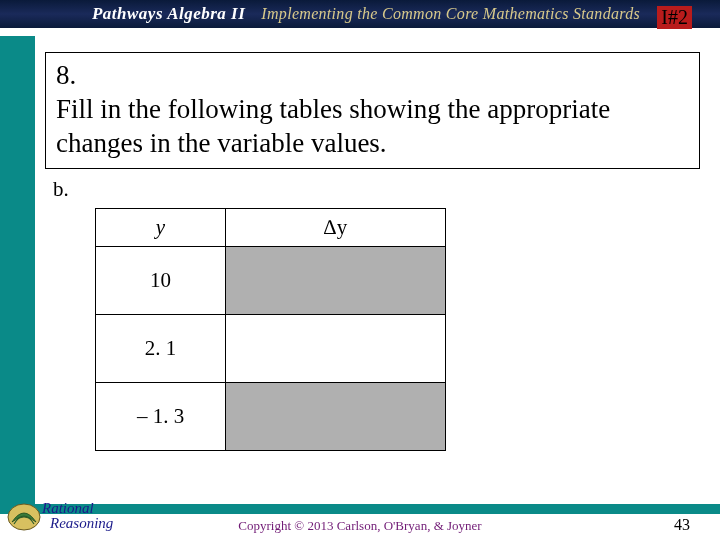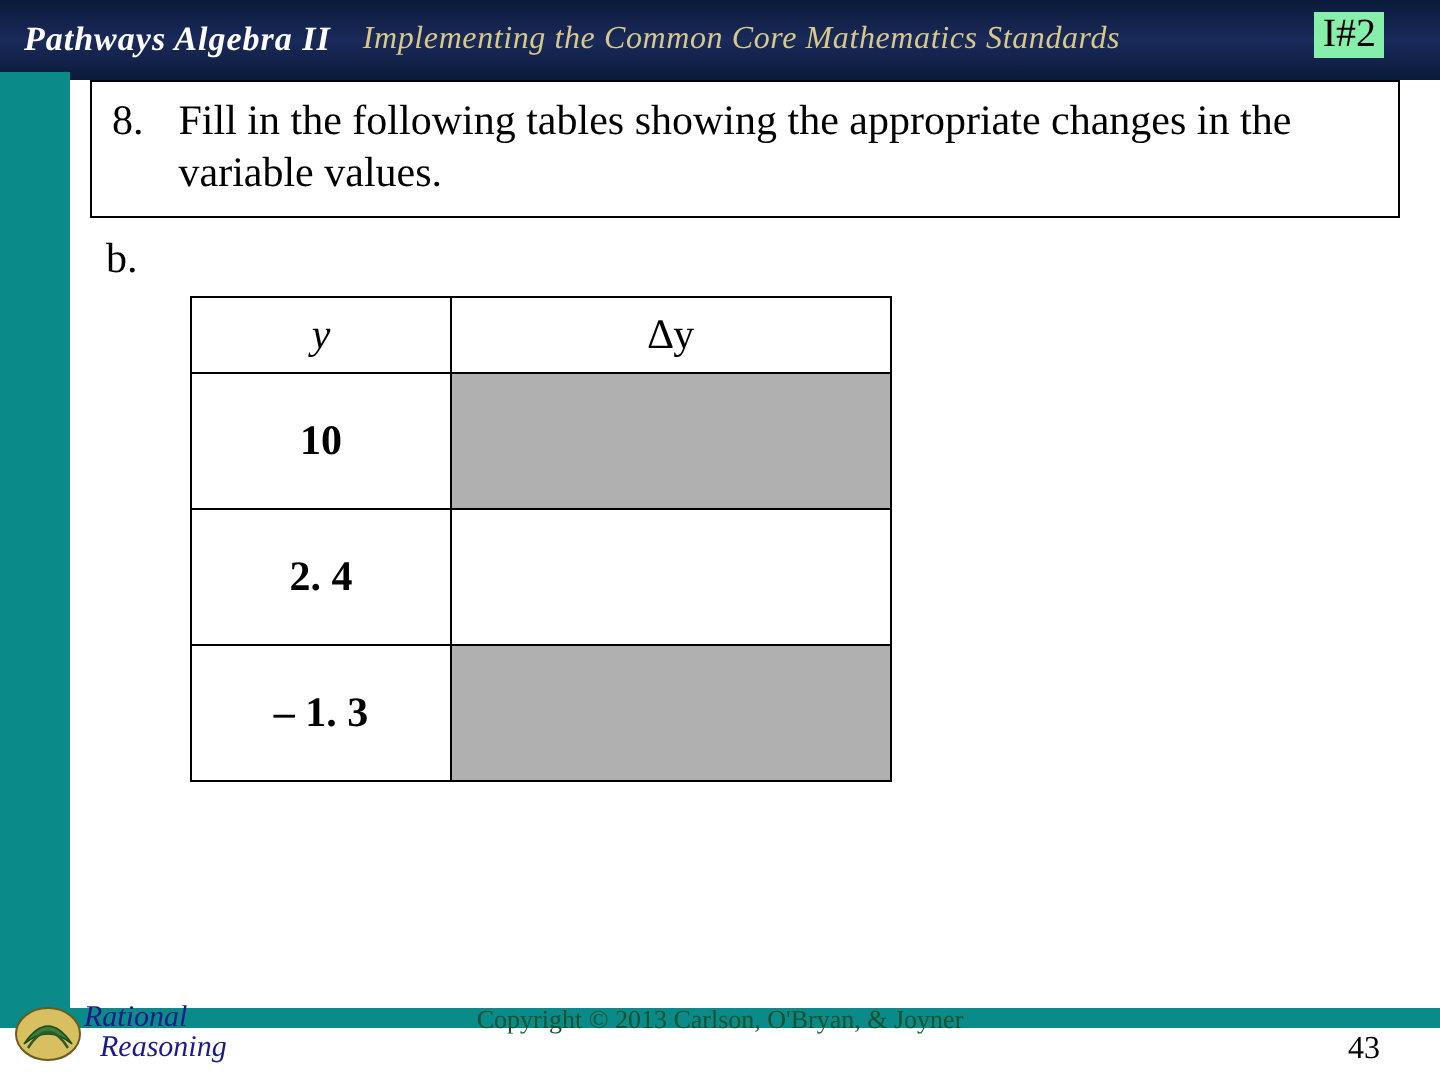--- a/index.html
+++ b/index.html
@@ -6,25 +6,26 @@
   body {
     width: 720px;
     height: 540px;
     background: #fff;
     font-family: "Times New Roman", Times, serif;
     position: relative;
     overflow: hidden;
   }
   .header {
     width: 100%;
-    height: 40px;
+    height: 28px;
     background: linear-gradient(to bottom, #0a1a3a 0%, #1a2a5a 50%, #0a1a3a 100%);
     position: relative;
     display: flex;
     align-items: center;
+    justify-content: center;
   }
   .header-title {
     color: #fff;
     font-family: "Georgia", serif;
     font-style: italic;
     font-weight: bold;
     font-size: 15px;
     padding-left: 12px;
     letter-spacing: 0.5px;
   }
@@ -37,21 +38,21 @@
     padding-left: 16px;
     letter-spacing: 0.3px;
   }
   .top-code {
     position: absolute;
     right: 28px;
     top: 6px;
     font-size: 20px;
     font-family: "Times New Roman", serif;
     color: #000;
-    background: #86efac;
+    background: #b91c1c;
     padding: 0 4px;
   }
   .teal-bar {
     position: absolute;
     left: 0;
     top: 36px;
     width: 35px;
     height: 468px;
     background: #0a8a88;
   }
@@ -63,24 +64,24 @@
     height: 10px;
     background: #0a8a88;
   }
   .content {
     position: absolute;
     left: 35px;
     top: 40px;
     right: 10px;
   }
   .problem-box {
-    margin: 0 10px 8px 10px;
+    margin: 12px 10px 8px 10px;
     border: 1.5px solid #000;
     padding: 6px 10px 8px 10px;
-    font-size: 21px;
+    font-size: 27px;
     line-height: 1.25;
   }
   .problem-box .num { display: inline-block; width: 28px; vertical-align: top; }
   .problem-box .txt { display: inline-block; width: calc(100% - 34px); }
   .sub-label {
     font-size: 21px;
     margin: 4px 0 6px 18px;
   }
   table.data {
     border-collapse: collapse;
@@ -92,30 +93,30 @@
     font-size: 21px;
     font-family: "Times New Roman", serif;
   }
   table.data th {
     font-weight: normal;
     font-style: italic;
     height: 38px;
   }
   table.data .col-y { width: 130px; }
   table.data .col-dy { width: 220px; }
-  table.data td.val { height: 68px; font-weight: bold; }
+  table.data td.val { height: 68px; }
   table.data td.shade { background: #b0b0b0; }
   .copyright {
     position: absolute;
-    bottom: 22px;
+    bottom: 6px;
     left: 0;
     width: 100%;
     text-align: center;
     font-size: 13px;
-    color: #14532d;
+    color: #701a75;
   }
   .page-num {
     position: absolute;
     right: 30px;
     bottom: 6px;
     font-size: 16px;
   }
   .logo {
     position: absolute;
     left: 6px;
@@ -151,21 +152,21 @@
     <tbody>
         <tr>
       <th class="col-y">y</th>
       <th class="col-dy"><span style="font-style:normal">∆y</span></th>
     </tr>
     <tr>
       <td class="val col-y">10</td>
       <td class="val col-dy shade"></td>
     </tr>
     <tr>
-      <td class="val col-y">2. 4</td>
+      <td class="val col-y">2. 1</td>
       <td class="val col-dy"></td>
     </tr>
     <tr>
       <td class="val col-y">– 1. 3</td>
       <td class="val col-dy shade"></td>
     </tr>
   </tbody>
     </table>
 </div>
 

